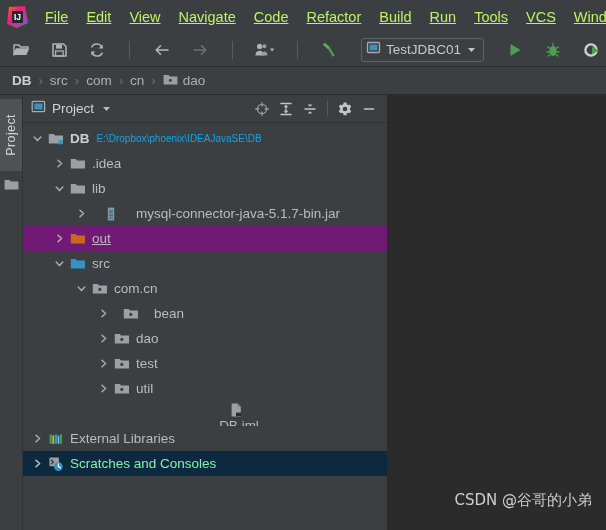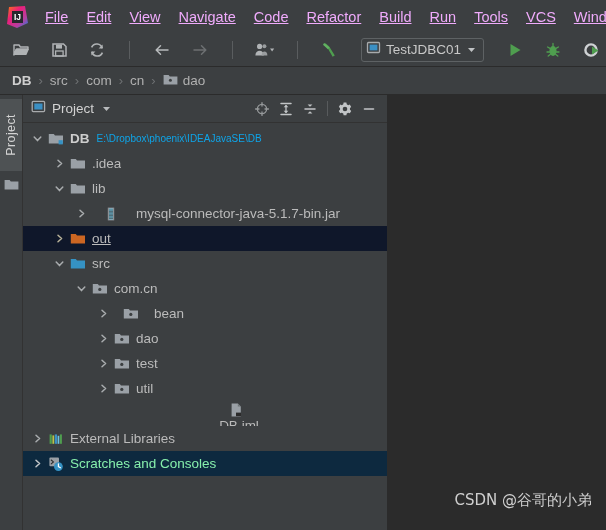--- a/index.html
+++ b/index.html
@@ -12,21 +12,21 @@
     color:#bbbbbb;
     -webkit-font-smoothing:antialiased;
   }
   
   #menubar{
     height:33px;background:#3c3f41;display:flex;align-items:center;
     padding-left:4px;box-sizing:border-box;
   }
   #app-logo{width:26px;height:26px;position:relative;flex:0 0 auto;margin-right:6px;}
   .menu-item{
-    font-size:14.5px;color:#f0abfc;padding:3px 9px;white-space:nowrap;cursor:default;
+    font-size:14.5px;color:#bef264;padding:3px 9px;white-space:nowrap;cursor:default;
   }
   .menu-item u{text-decoration:underline;}
   
   #toolbar{
     height:34px;background:#3c3f41;display:flex;align-items:center;
     padding-left:8px;box-sizing:border-box;gap:12px;
     border-bottom:1px solid #2b2b2b;
   }
   .tb{width:26px;height:26px;display:flex;align-items:center;justify-content:center;flex:0 0 auto;}
   .tb svg{display:block;}
@@ -75,21 +75,21 @@
   #pp-title{font-size:13.5px;color:#d2d2d2;margin-left:6px;}
   #pp-header .spacer{flex:1 1 auto;}
   .pp-btn{width:24px;height:22px;display:flex;align-items:center;justify-content:center;flex:0 0 auto;}
   .pp-sep{width:1px;height:15px;background:#585b5d;margin:0 5px;flex:0 0 auto;}
   
   #tree{flex:1 1 auto;overflow:hidden;padding-top:3px;}
   .row{
     height:25px;display:flex;align-items:center;font-size:13.5px;color:#bbbbbb;
     white-space:nowrap;box-sizing:border-box;
   }
-  .row.hl{background:#0f172a;text-decoration:underline;}
+  .row.hl{background:#701a75;text-decoration:underline;}
   .row.sel{background:#0d293f;color:#86efac;}
   .arrow{
     width:13px;height:13px;flex:0 0 auto;display:flex;align-items:center;justify-content:center;
     margin-right:3px;
   }
   .arrow svg{display:block;}
   .ticon{width:17px;height:17px;flex:0 0 auto;margin-right:6px;display:flex;align-items:center;justify-content:center;}
   .ticon svg{display:block;}
   .tlabel{overflow:hidden;text-overflow:ellipsis;}
   .tlabel.bold{font-weight:bold;color:#cdcdcd;}

